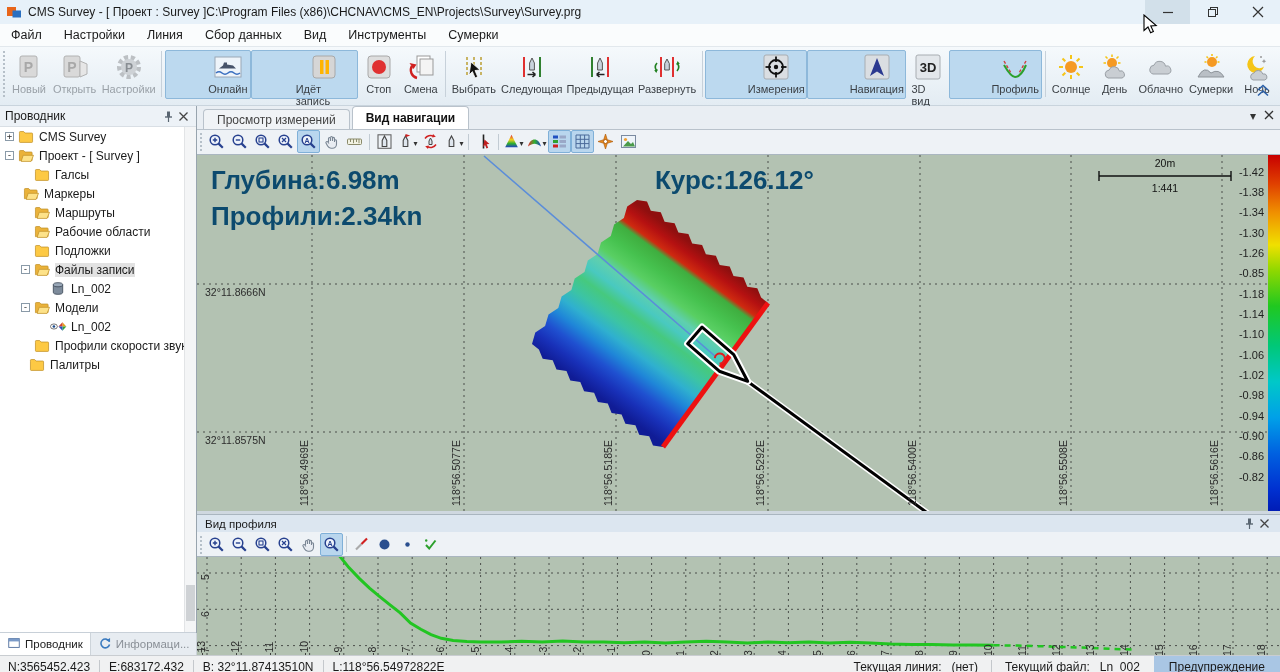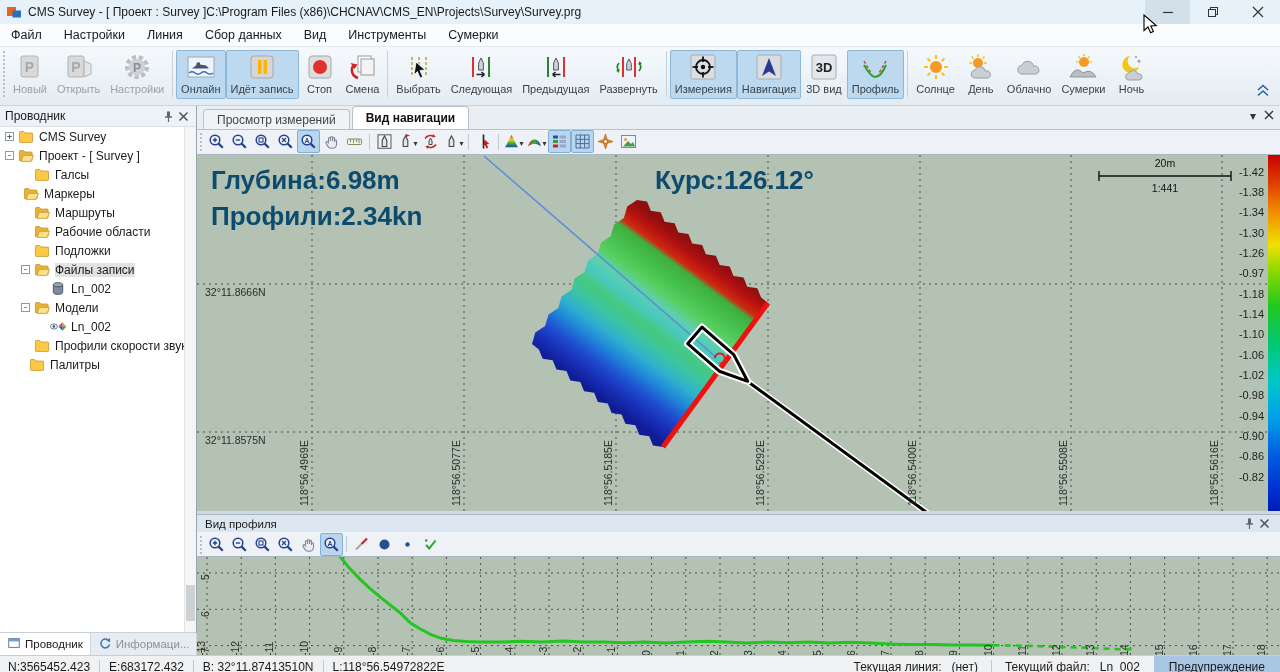--- a/index.html
+++ b/index.html
@@ -14,21 +14,21 @@
   
   #menubar{height:22px;background:#fafcfd;border-bottom:1px solid #e2e8ed;display:flex;align-items:center;font-size:12.5px;}
   .menu-item{padding:2px 11px;}
   
   #toolbar{height:55px;background:linear-gradient(#f5f9fc,#e3ecf3);border-bottom:1px solid #c9d4dd;
            display:flex;align-items:flex-start;padding:3px 2px 0 2px;position:relative;}
   .grip{height:46px;border-left:2px dotted #b6c0c9;margin:1px 3px 0 1px;}
   .tb-btn{display:flex;flex-direction:column;align-items:center;min-width:42px;height:49px;box-sizing:border-box;
           padding:2px 4px 1px;border:1px solid transparent;border-radius:2px;font-size:11px;color:#3a3f44;}
   .tb-btn .ticon{width:30px;height:30px;}
-  .tb-btn.active{background:#bcd9ef;border-color:#8db8da;}
+  .tb-btn.active{background:#bcd9ef;border-color:#8db8da;padding-left:44px;}
   .tb-btn.disabled{color:#9aa1a8;}
   .tb-sep{width:1px;background:#c7d1da;height:46px;margin:1px 3px 0 3px;}
   #ribbon-collapse{position:absolute;right:8px;top:36px;}
   
   #body{display:flex;height:549px;}
   
   #explorer{width:197px;box-sizing:border-box;border-right:1px solid #98a4ae;background:#fff;display:flex;flex-direction:column;}
   #ex-header{height:20px;background:#edf2f7;border-bottom:1px solid #d9dfe5;display:flex;align-items:center;font-size:12px;padding:0 5px;}
   #ex-header .sp{flex:1;}
   .hdr-ic{width:15px;height:14px;display:flex;align-items:center;justify-content:center;color:#444;font-size:12px;}
@@ -771,21 +771,21 @@
             <div class="maplbl vlbl" style="left: 405px; top: 351px;">118°56.5185E</div>
             <div class="maplbl vlbl" style="left: 557px; top: 351px;">118°56.5292E</div>
             <div class="maplbl vlbl" style="left: 709px; top: 351px;">118°56.5400E</div>
             <div class="maplbl vlbl" style="left: 860px; top: 351px;">118°56.5508E</div>
             <div class="maplbl vlbl" style="left: 1011px; top: 351px;">118°56.5616E</div>
             <div class="cblbl" style="top: 11px;">-1.42</div>
             <div class="cblbl" style="top: 31.33px;">-1.38</div>
             <div class="cblbl" style="top: 51.66px;">-1.34</div>
             <div class="cblbl" style="top: 71.99px;">-1.30</div>
             <div class="cblbl" style="top: 92.32px;">-1.26</div>
-            <div class="cblbl" style="top: 112.65px;">-0.97</div>
+            <div class="cblbl" style="top: 112.65px;">-0.85</div>
             <div class="cblbl" style="top: 132.98px;">-1.18</div>
             <div class="cblbl" style="top: 153.31px;">-1.14</div>
             <div class="cblbl" style="top: 173.64px;">-1.10</div>
             <div class="cblbl" style="top: 193.97px;">-1.06</div>
             <div class="cblbl" style="top: 214.3px;">-1.02</div>
             <div class="cblbl" style="top: 234.63px;">-0.98</div>
             <div class="cblbl" style="top: 254.96px;">-0.94</div>
             <div class="cblbl" style="top: 275.29px;">-0.90</div>
             <div class="cblbl" style="top: 295.62px;">-0.86</div>
             <div class="cblbl" style="top: 315.95px;">-0.82</div>

